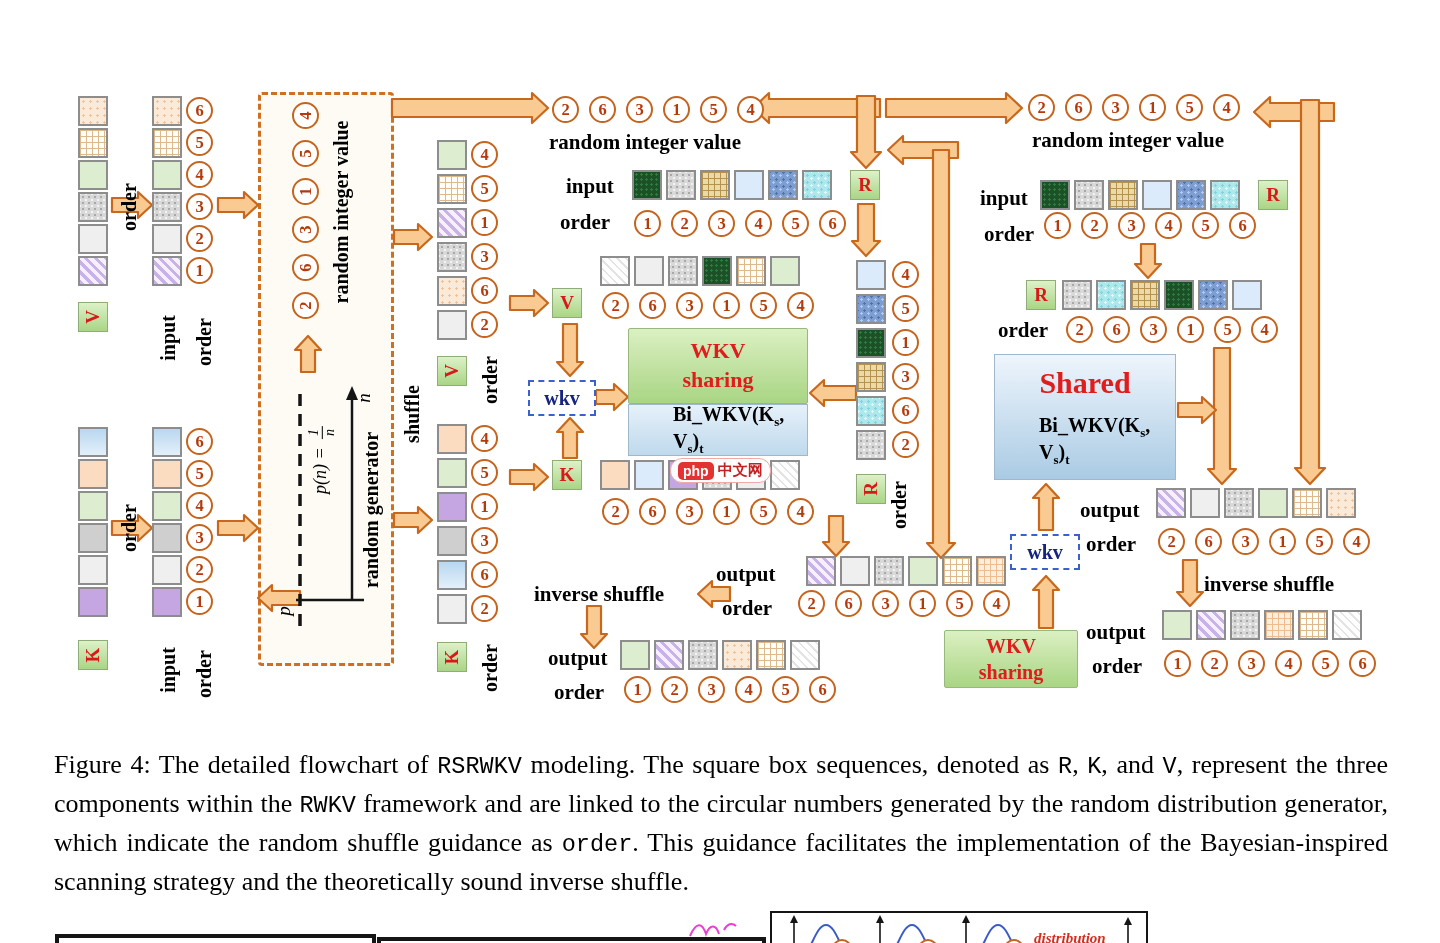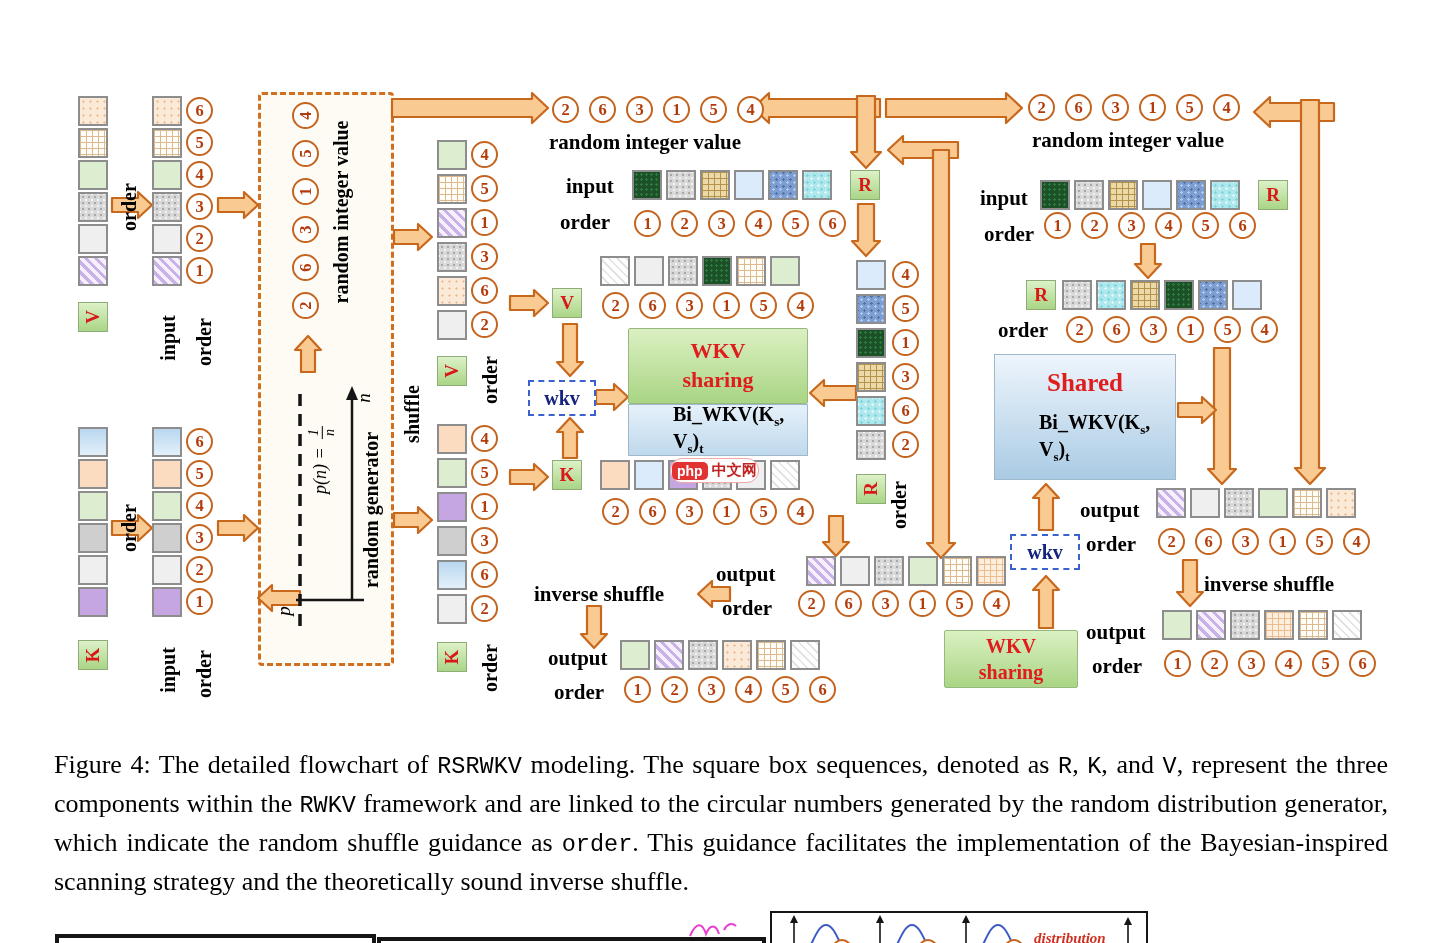--- a/index.html
+++ b/index.html
@@ -54,31 +54,31 @@
   .genbox{position:absolute;z-index:1;border:3px dashed #cf6f1f;background:#fefbf5;border-radius:4px;}
   .wkvbox{position:absolute;z-index:4;border:2.5px dashed #3a62cf;background:#fff;color:#16247e;
           font-weight:bold;font-size:20px;display:flex;align-items:center;justify-content:center;box-sizing:border-box;}
   .gbox{position:absolute;z-index:4;background:linear-gradient(180deg,#dbf0c2,#a9d584);border:1px solid #98b97e;
         display:flex;flex-direction:column;align-items:center;justify-content:center;color:#e01d1d;
         font-weight:bold;font-size:22px;line-height:1.3;border-radius:2px;box-sizing:border-box;}
   .bluebox{position:absolute;z-index:4;background:linear-gradient(180deg,#e6f1fa,#bfd9ec);border:1px solid #9fb8cc;
         display:flex;align-items:center;justify-content:center;font-weight:bold;font-size:20px;color:#000;box-sizing:border-box;}
   .sharedbox{position:absolute;z-index:4;background:linear-gradient(180deg,#eef5fc,#aacbe4);border:1px solid #9fb8cc;
         display:flex;flex-direction:column;align-items:center;justify-content:center;gap:14px;box-sizing:border-box;}
-  .sharedbox .ttl{color:#e01d1d;font-weight:bold;font-size:25px;}
+  .sharedbox .ttl{color:#e01d1d;font-weight:bold;font-size:30px;}
   .biwkv{font-weight:bold;font-size:20px;color:#000;margin-left:44px;}
   sub{font-size:13px;}
   
   .frml{font-size:18px;font-weight:400;}
   .frac{display:inline-flex;flex-direction:column;align-items:center;vertical-align:middle;line-height:1.05;
         font-size:14px;font-style:italic;margin-left:4px;}
   .frac span:first-child{border-bottom:1.5px solid #000;padding:0 3px;}
   
   .wm{position:absolute;z-index:6;display:flex;align-items:center;gap:4px;background:rgba(255,255,255,.95);
-      border:1px solid #f0a8a8;padding:2px 1px;border-radius:12px;}
+      border:1px solid #f0a8a8;padding:2px 7px;border-radius:12px;}
   .wm .logo{background:#e23333;color:#fff;font-weight:bold;border-radius:5px;padding:1px 5px;font-size:14px;
       font-family:"Liberation Sans",sans-serif;}
   .wm .txt{color:#c22222;font-size:15px;font-weight:bold;font-family:"Liberation Sans",sans-serif;}
   
   .caption{position:absolute;z-index:4;left:54px;top:746px;width:1334px;font-size:26px;line-height:37px;
            text-align:justify;margin:0;}
   .caption .mono{font-family:"Liberation Mono",monospace;font-size:23.5px;}
   
   .panel{position:absolute;z-index:4;border:4px solid #151515;background:#fff;}
   .distbox{position:absolute;z-index:4;border:2.5px solid #151515;background:#fff;box-sizing:border-box;}

